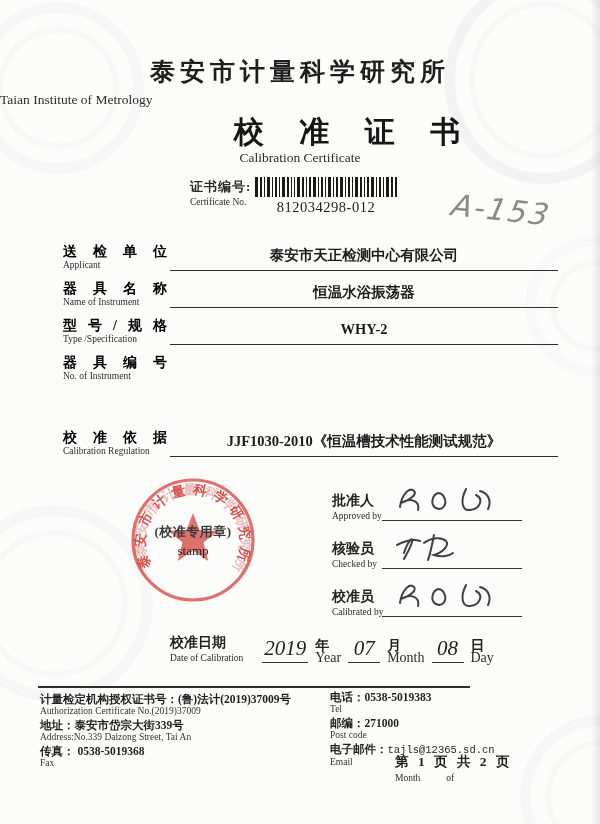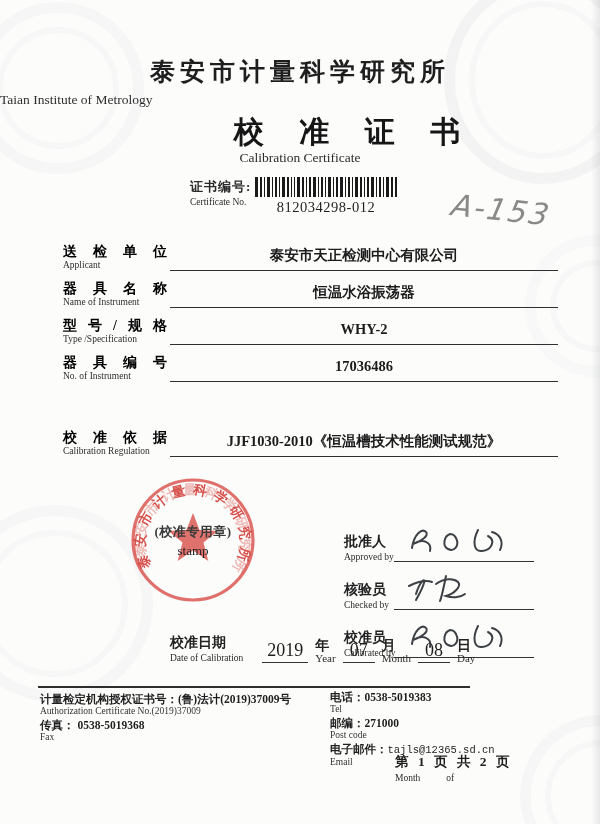--- a/index.html
+++ b/index.html
@@ -50,37 +50,37 @@
     border-bottom:1.5px solid #2f2f2f;text-align:center;line-height:27px;
     font-size:14.5px;font-weight:600;color:#1c1c1c;}
 
   
   .stamp{position:absolute;left:130px;top:477px;width:126px;height:126px;}
   .stamp-overlay{position:absolute;left:0;width:126px;text-align:center;color:#3a3a3a;}
   .stamp-cn{top:46px;font-size:13px;font-weight:bold;letter-spacing:0.5px;}
   .stamp-en{top:66px;font-size:13px;color:#222;}
 
   
-  .sig-row{position:absolute;left:16px;width:528px;height:46px;margin-top:41px;}
+  .sig-row{position:absolute;left:4px;width:528px;height:46px;}
   .s-label{position:absolute;left:328px;top:4px;}
   .s-label .cn{font-size:14px;font-weight:bold;color:#222;}
   .s-label .en{font-size:9.5px;margin-top:1px;}
   .s-line{position:absolute;left:378px;top:0;width:140px;height:32px;border-bottom:1.4px solid #333;}
   .s-script{position:absolute;left:388px;top:-8px;width:122px;height:38px;}
 
   
   .date-row{position:absolute;left:170px;top:634px;display:flex;align-items:flex-end;gap:7px;}
   .d-label .cn{font-size:14px;font-weight:bold;color:#222;}
   .d-label .en{font-size:9.5px;margin-top:1px;}
   .d-label{margin-right:12px;}
-  .d-val{border-bottom:1.3px solid #333;text-align:center;font-size:18px;padding:0 2px 1px 2px;color:#1d1d1d;}
+  .d-val{border-bottom:1.3px solid #333;text-align:center;font-size:21px;padding:0 2px 1px 2px;color:#1d1d1d;font-style:italic;}
   .d-val.year{width:42px;} .d-val.mm{width:28px;} .d-val.dd{width:28px;}
   .d-unit{text-align:left;}
   .d-unit .cn{font-size:14px;font-weight:bold;color:#222;line-height:15px;}
-  .d-unit .en{font-size:11px;line-height:10px;}
+  .d-unit .en{font-size:14px;line-height:10px;}
 
   
   .footer-rule{position:absolute;left:38px;top:686px;width:432px;border-top:2px solid #2e2e2e;}
   .foot-left{position:absolute;left:40px;top:693px;width:292px;}
   .foot-right{position:absolute;left:330px;top:691px;width:250px;}
   .foot-item .cn{font-size:11.5px;font-weight:bold;color:#1f1f1f;line-height:13px;}
   .foot-item .en{font-size:9.5px;color:#333;line-height:11px;margin-bottom:2px;}
   .email-val{font-family:"Liberation Mono","DejaVu Sans Mono",monospace;font-size:10.5px;font-weight:normal;}
   .page-ind{position:absolute;left:395px;top:753px;width:160px;}
   .page-ind .cn{font-size:13.5px;font-weight:bold;letter-spacing:3px;color:#1f1f1f;}
@@ -170,21 +170,20 @@
         <div class="cn">型号/规格</div>
       <div class="en">Type /Specification</div>
       </div>
     <div class="f-value">WHY-2</div>
   </div>
   <div class="field-row" style="top:353px">
     <div class="f-label">
         <div class="cn">器具编号</div>
       <div class="en">No. of Instrument</div>
       </div>
-    <div class="f-value">17036486</div>
   </div>
   <div class="field-row" style="top:428px">
     <div class="f-label">
         <div class="cn">校准依据</div>
       <div class="en">Calibration Regulation</div>
       </div>
     <div class="f-value">JJF1030-2010《恒温槽技术性能测试规范》</div>
   </div>
 
   <div class="stamp">
@@ -276,20 +275,24 @@
   </div>
 
   <div class="footer-rule"></div>
 
   <div class="foot-left">
     <div class="foot-item">
       <div class="cn">计量检定机构授权证书号：(鲁)法计(2019)37009号</div>
       <div class="en">Authorization Certificate No.(2019)37009</div>
     </div>
     <div class="foot-item">
+      <div class="cn">地址：泰安市岱宗大街339号</div>
+      <div class="en">Address:No.339 Daizong Street, Tai An</div>
+    </div>
+    <div class="foot-item">
       <div class="cn">传真： 0538-5019368</div>
       <div class="en">Fax</div>
     </div>
   </div>
 
   <div class="foot-right">
     <div class="foot-item">
       <div class="cn">电话：0538-5019383</div>
       <div class="en">Tel</div>
     </div>

